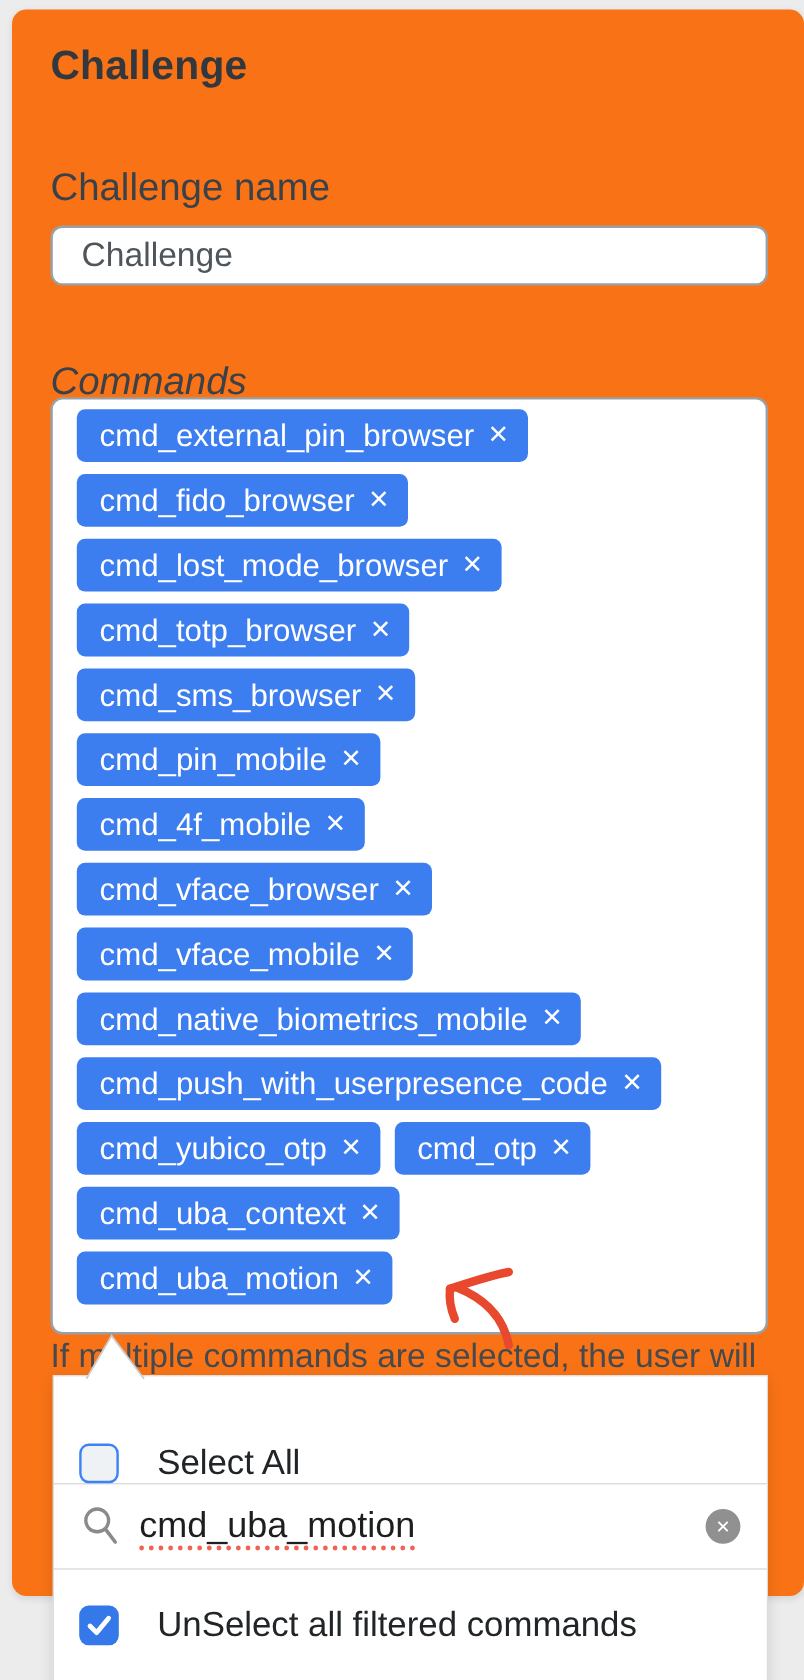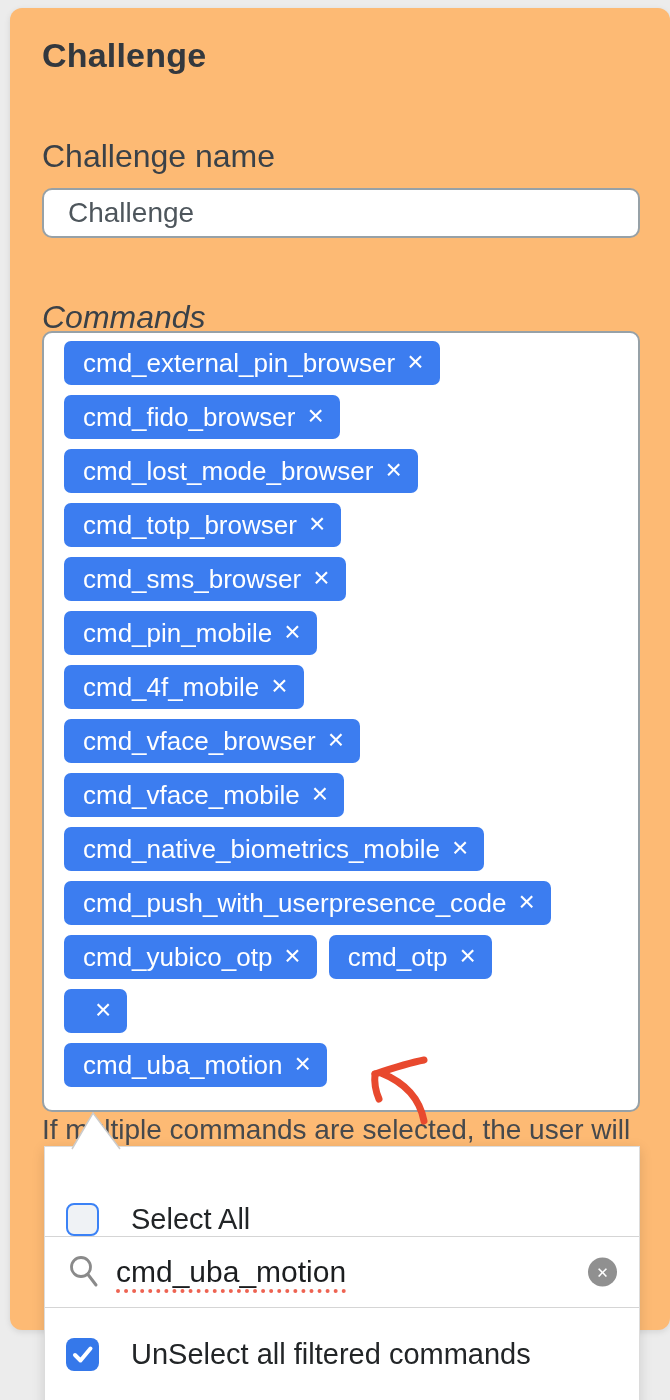--- a/index.html
+++ b/index.html
@@ -13,21 +13,21 @@
   *{box-sizing:border-box;margin:0;padding:0;}
   html,body{width:670px;height:1400px;}
   body{
     position:relative;overflow:hidden;background:#ECECEC;
     font-family:"Liberation Sans","DejaVu Sans",sans-serif;
     color:#33383E;
   }
   
   .card{
     position:absolute;left:10px;top:8px;width:660px;height:1322px;
-    background:#fdba74;border-radius:12px;
+    background:#f97316;border-radius:12px;
     box-shadow:0 2px 6px rgba(0,0,0,.10);
   }
   .page-title{
     position:absolute;left:32px;top:28px;
     font-size:34px;font-weight:700;color:#33383E;letter-spacing:.2px;
   }
   .field-label{
     position:absolute;left:32px;font-size:32px;color:#3A4148;
   }
   .label-name{top:130px;}
@@ -175,20 +175,21 @@
             <span>cmd_yubico_otp</span>
             <span class="tag-x">×</span>
           </span>
           <span class="tag">
             <span>cmd_otp</span>
             <span class="tag-x">×</span>
           </span>
         </div>
         <div class="tag-row">
           <span class="tag">
+            <span>cmd_uba_context</span>
             <span class="tag-x">×</span>
           </span>
         </div>
         <div class="tag-row">
           <span class="tag">
             <span>cmd_uba_motion</span>
             <span class="tag-x">×</span>
           </span>
         </div>
       </div>

